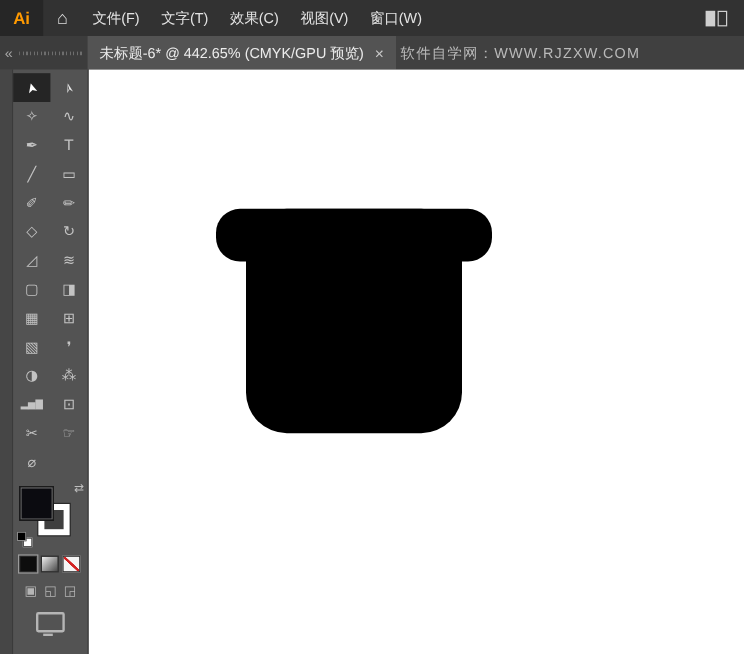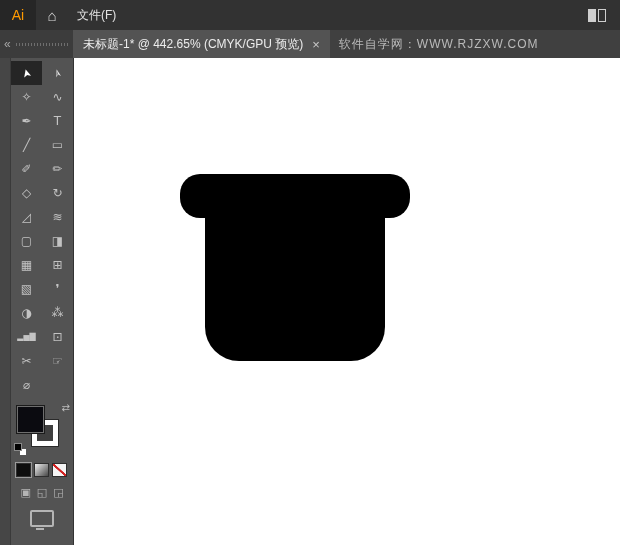--- a/index.html
+++ b/index.html
@@ -7,37 +7,37 @@
     width:620px;height:545px;overflow:hidden;
     background:#535353;
     font-family:"Liberation Sans","DejaVu Sans",sans-serif;
     -webkit-font-smoothing:antialiased;
   }
   .app{width:620px;height:545px;display:flex;flex-direction:column}
 
   
   .menubar{height:30px;background:#323232;display:flex;align-items:center;color:#e3e3e3;font-size:12px;flex:0 0 auto}
   .logo{width:36px;height:30px;display:flex;align-items:center;justify-content:center;
-        background:#262626;color:var(--logo-color,#ff9a00);font-weight:normal;font-size:14px}
+        background:#262626;color:var(--logo-color,#ff9a00);font-weight:bold;font-size:14px}
   .home{width:32px;text-align:center;font-size:15px;color:#dcdcdc;cursor:default}
   .menu-list{display:flex;align-items:center;height:30px}
   .menu-item{padding:0 9px;line-height:30px;cursor:default;white-space:nowrap}
   .mb-spacer{flex:1}
   .panel-layout{width:20px;height:13px;margin-right:12px;display:flex;gap:2px}
   .panel-layout .bar-a{width:8px;height:13px;background:#cfcfcf}
   .panel-layout .bar-b{width:8px;height:13px;border:1px solid #cfcfcf;box-sizing:border-box}
 
   
   .tabrow{height:28px;background:#404040;display:flex;align-items:stretch;flex:0 0 auto}
   .dock-header{width:73px;background:#3c3c3c;display:flex;align-items:center;padding:0 4px;box-sizing:border-box;flex:0 0 auto}
   .collapse{color:#a6a6a6;font-size:12px;line-height:1;cursor:default}
   .grip{flex:1;height:3px;margin-left:5px;background:repeating-linear-gradient(90deg,#6e6e6e 0 1px,transparent 1px 3px)}
   .tab{background:#535353;display:flex;align-items:center;gap:9px;padding:0 10px;color:#ececec;font-size:12px;white-space:nowrap;cursor:default}
   .tab-close{color:#c9c9c9;font-size:13px;line-height:1;cursor:default}
-  .tab-right{flex:1;display:flex;align-items:center;padding-left:9px;color:#b9b9b9;font-size:12px;letter-spacing:1px;white-space:nowrap;overflow:hidden}
+  .tab-right{flex:1;display:flex;align-items:center;padding-left:4px;color:#b9b9b9;font-size:12px;letter-spacing:1px;white-space:nowrap;overflow:hidden}
 
   
   .main{flex:1;display:flex;min-height:0}
   .dock-strip{width:10px;background:#464646;border-right:1px solid #3a3a3a;flex:0 0 auto}
   .toolbar{width:62px;background:#535353;border-right:1px solid #333;flex:0 0 auto;display:flex;flex-direction:column}
   .tools{display:grid;grid-template-columns:repeat(2,1fr);padding-top:3px}
   .tool{height:24px;display:flex;align-items:center;justify-content:center;cursor:default}
   .tool-glyph{color:#c3c3c3;font-size:12px;line-height:1;font-family:"DejaVu Sans",sans-serif;display:inline-block}
   .tool.selected{background:#252525}
   .tool.selected .tool-glyph{color:#ffffff}
@@ -81,35 +81,39 @@
 
 <div class="app" data-name="illustrator-window">
 
   <div class="menubar" data-name="menubar">
     <div class="logo" data-name="app-logo">
         <span data-name="app-logo-text">Ai</span>
       </div>
     <div class="home" data-name="home-icon">⌂</div>
     <div class="menu-list" data-name="menu-list">
         <div class="menu-item" data-name="menu-item-0">文件(F)</div>
+        <div class="menu-item" data-name="menu-item-3">文字(T)</div>
+        <div class="menu-item" data-name="menu-item-5">效果(C)</div>
+        <div class="menu-item" data-name="menu-item-6">视图(V)</div>
+        <div class="menu-item" data-name="menu-item-7">窗口(W)</div>
       </div>
     <div class="mb-spacer" data-name="menubar-spacer"></div>
     <div class="panel-layout" data-name="workspace-layout-icon">
       <span class="bar-a" data-name="layout-bar-icon"></span>
       <span class="bar-b" data-name="layout-bar-outline-icon"></span>
     </div>
   </div>
 
   <div class="tabrow" data-name="tab-bar">
     <div class="dock-header" data-name="toolbar-dock-header">
       <span class="collapse" data-name="collapse-panel-icon">«</span>
       <span class="grip" data-name="toolbar-drag-grip"></span>
     </div>
     <div class="tab" data-name="document-tab">
-      <span data-name="document-tab-title">未标题-1* @ 442.65%  (CMYK/GPU 预览)</span>
+      <span data-name="document-tab-title">未标题-6* @ 442.65%  (CMYK/GPU 预览)</span>
       <span class="tab-close" data-name="tab-close-icon">×</span>
     </div>
     <div class="tab-right" data-name="tabbar-right-text">软件自学网：WWW.RJZXW.COM</div>
   </div>
 
   <div class="main" data-name="main-area">
     <div class="dock-strip" data-name="dock-strip"></div>
 
     <div class="toolbar" data-name="tools-panel">
       <div class="tools" data-name="tool-grid">

